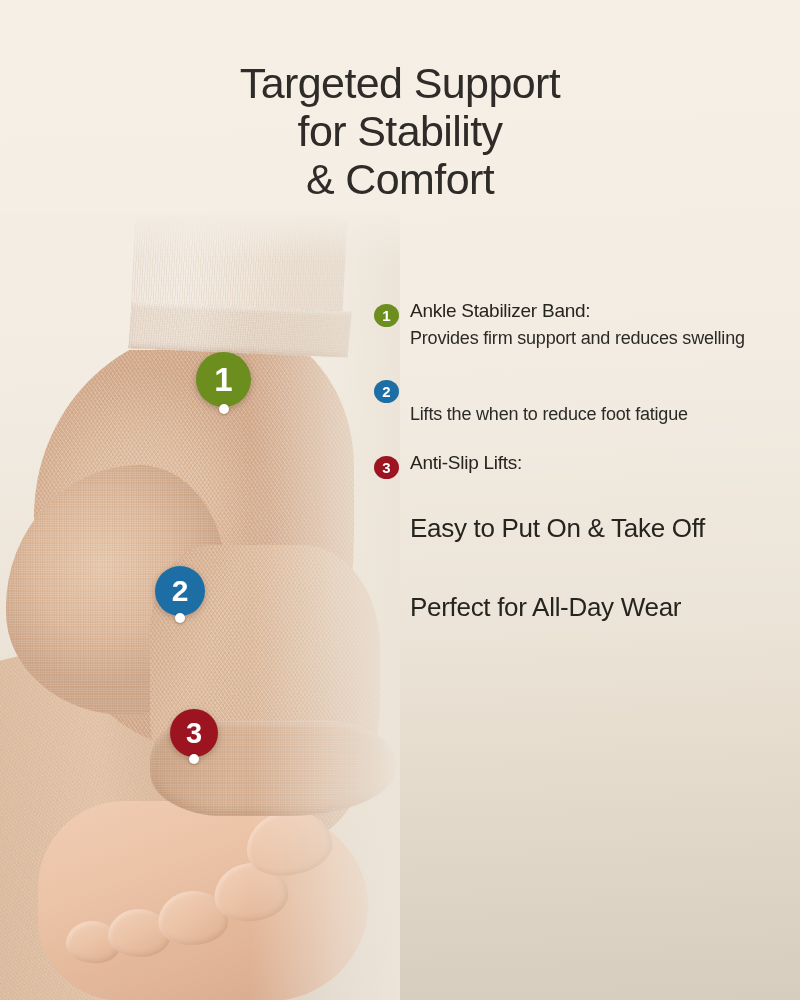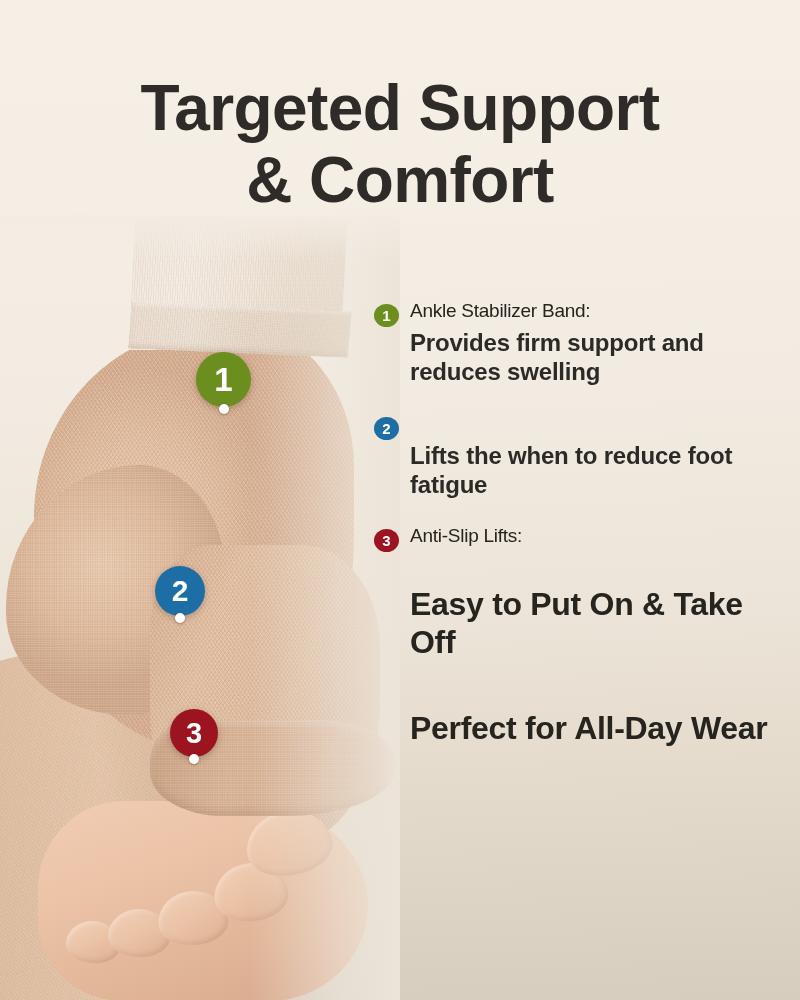--- a/index.html
+++ b/index.html
@@ -180,23 +180,23 @@
     pointer-events: none;
   }
 
   
   .headline {
     position: absolute;
     left: 0;
     top: 30px;
     width: 800px;
     text-align: center;
-    font-size: 64px;
+    font-size: 43px;
     line-height: 1.12;
-    font-weight: 700;
+    font-weight: 400;
     letter-spacing: -0.6px;
     color: #2e2b28;
     z-index: 6;
   }
   .headline .ln { display: block; }
 
   
   .features {
     position: absolute;
     left: 374px;
@@ -227,31 +227,31 @@
   }
   .feature-title {
     font-size: 19px;
     font-weight: 400;
     line-height: 1.2;
     color: #26241f;
     letter-spacing: -0.25px;
   }
   .feature-desc {
     margin: 1px 0 0 36px;
-    font-size: 24px;
+    font-size: 18px;
     line-height: 1.22;
-    font-weight: 700;
+    font-weight: 400;
     color: #2c2a26;
     letter-spacing: -0.2px;
   }
 
   .benefit {
     margin: 0 0 0 36px;
-    font-size: 32px;
-    font-weight: 700;
+    font-size: 26px;
+    font-weight: 400;
     line-height: 1.18;
     color: #26241f;
     letter-spacing: -0.3px;
   }
   .benefit.first { margin-top: 34px; }
   .benefit.second { margin-top: 48px; }
 
   
   .callout {
     position: absolute;
@@ -337,20 +337,21 @@
     <div class="callout-circle" style="background: rgb(28, 110, 164);">2</div>
     <div class="callout-dot"></div>
   </div>
   <div class="callout" id="callout-3">
     <div class="callout-circle" style="background: rgb(155, 20, 32);">3</div>
     <div class="callout-dot"></div>
   </div>
 
   <h1 class="headline">
     <span class="ln">Targeted Support</span>
+    <span class="ln">for Stability</span>
     <span class="ln">&amp; Comfort</span>
   </h1>
 
   <div class="features">
 
     <div class="feature">
       <div class="feature-head">
         <span class="badge" id="badge-1" style="background: rgb(107, 142, 31);">1</span>
         <span class="feature-title">Ankle Stabilizer Band:</span>
       </div>

